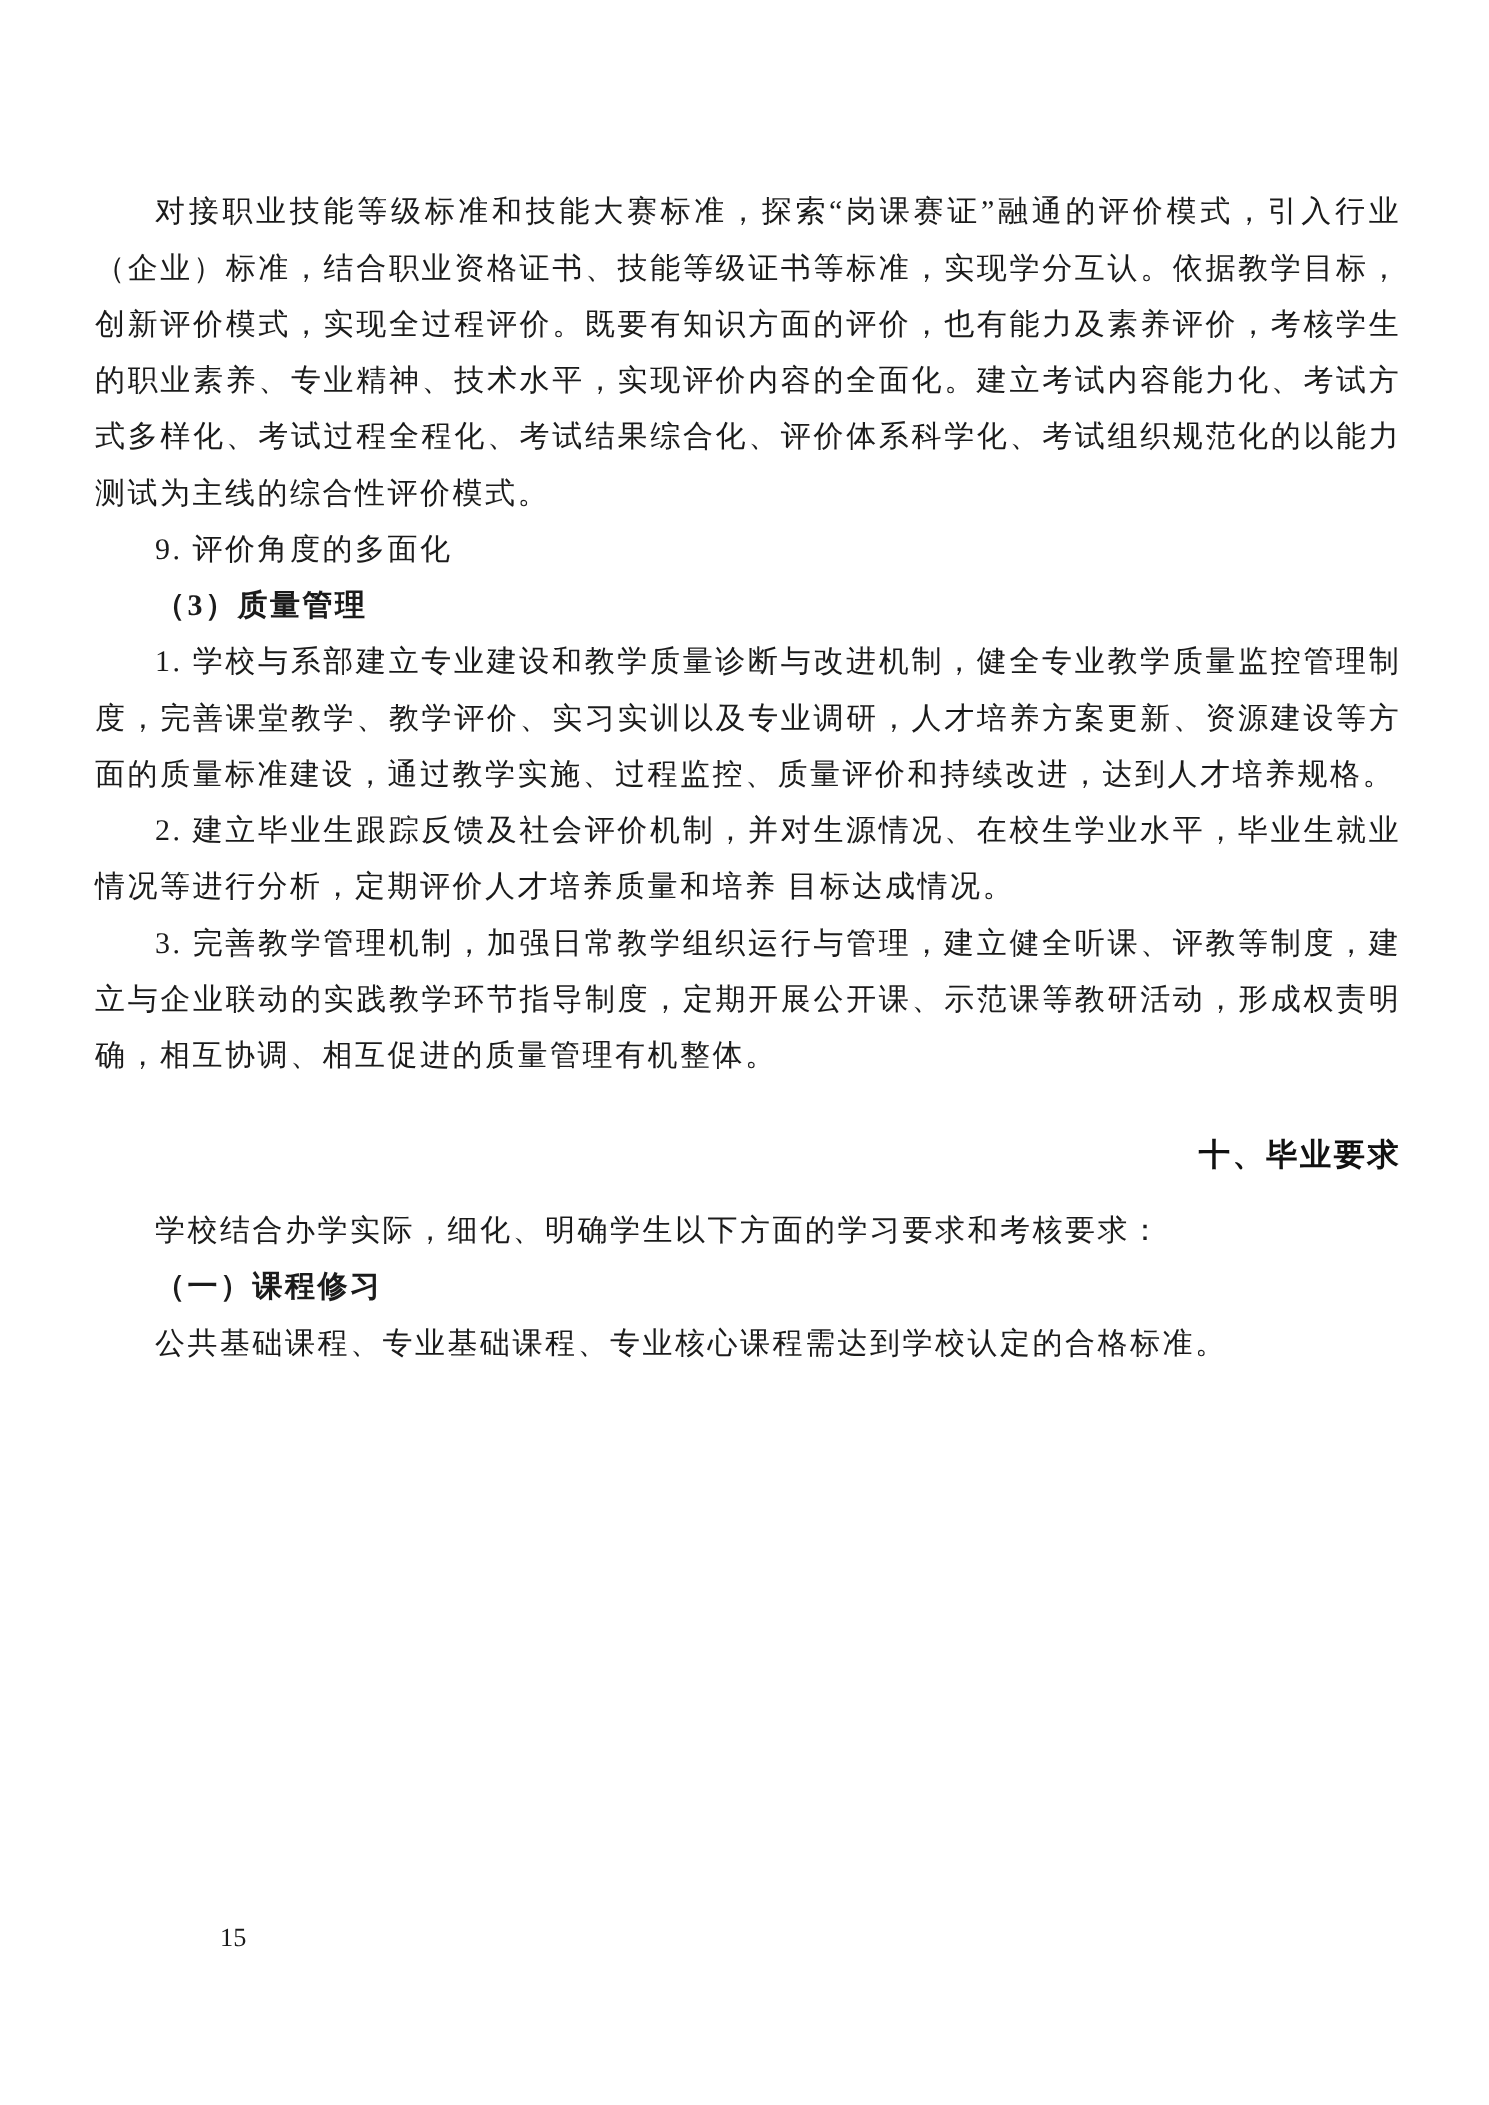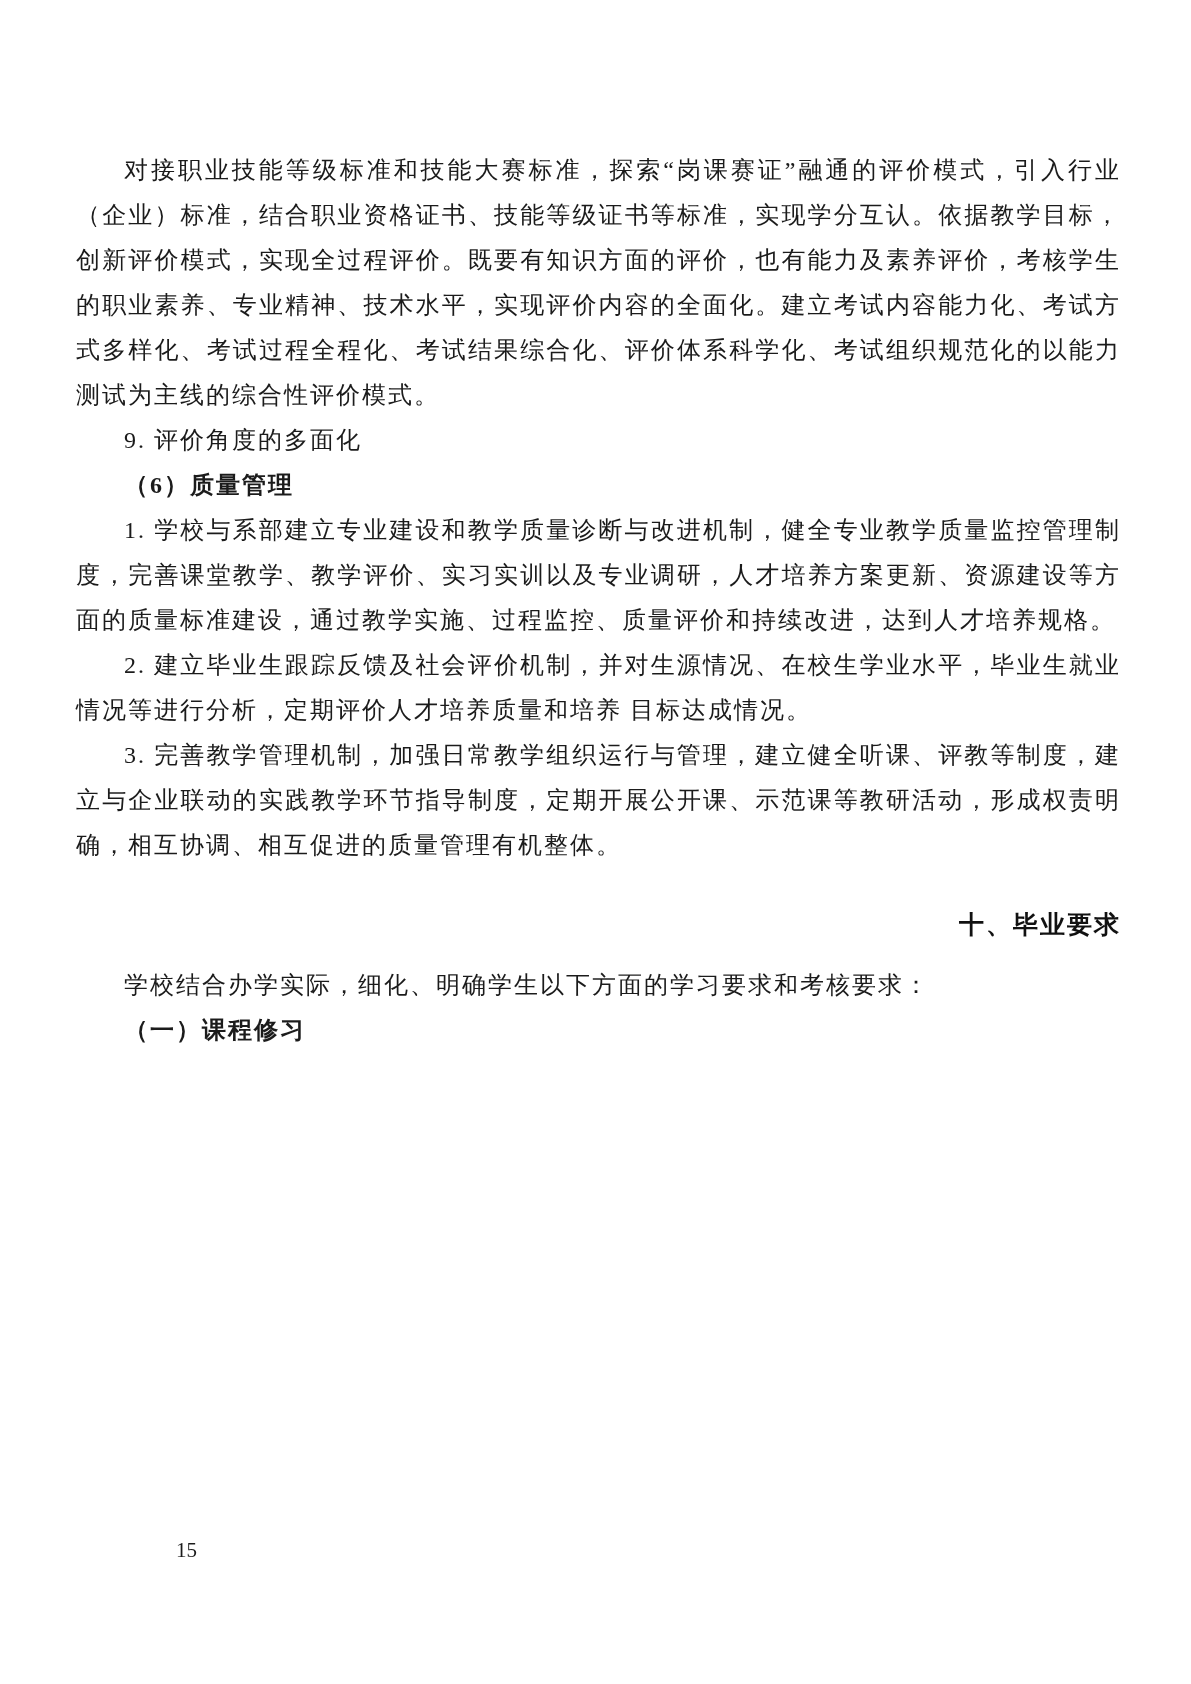--- a/index.html
+++ b/index.html
@@ -54,30 +54,31 @@
 </style>
 </head>
 <body>
 
 <div class="page">
   <p class="body">对接职业技能等级标准和技能大赛标准，探索“岗课赛证”融通的评价模式，引入行业（企业）标准，结合职业资格证书、技能等级证书等标准，实现学分互认。依据教学目标，创新评价模式，实现全过程评价。既要有知识方面的评价，也有能力及素养评价，考核学生的职业素养、专业精神、技术水平，实现评价内容的全面化。建立考试内容能力化、考试方式多样化、考试过程全程化、考试结果综合化、评价体系科学化、考试组织规范化的以能力测试为主线的综合性评价模式。</p>
 
   <p class="body">9. 评价角度的多面化</p>
 
 
-  <p class="body sub-bold">（6）质量管理</p>
+  <p class="body sub-bold">（3）质量管理</p>
 
   <p class="body">1. 学校与系部建立专业建设和教学质量诊断与改进机制，健全专业教学质量监控管理制度，完善课堂教学、教学评价、实习实训以及专业调研，人才培养方案更新、资源建设等方面的质量标准建设，通过教学实施、过程监控、质量评价和持续改进，达到人才培养规格。</p>
 
   <p class="body">2. 建立毕业生跟踪反馈及社会评价机制，并对生源情况、在校生学业水平，毕业生就业情况等进行分析，定期评价人才培养质量和培养 目标达成情况。</p>
 
   <p class="body">3. 完善教学管理机制，加强日常教学组织运行与管理，建立健全听课、评教等制度，建立与企业联动的实践教学环节指导制度，定期开展公开课、示范课等教研活动，形成权责明确，相互协调、相互促进的质量管理有机整体。</p>
 
   <h2 class="section-heading">十、毕业要求</h2>
 
 
   <p class="body">学校结合办学实际，细化、明确学生以下方面的学习要求和考核要求：</p>
 
   <p class="body sub-bold">（一）课程修习</p>
 
+  <p class="body">公共基础课程、专业基础课程、专业核心课程需达到学校认定的合格标准。</p>
 
   <div class="page-number">15</div>
 </div>
 
 </body></html>

